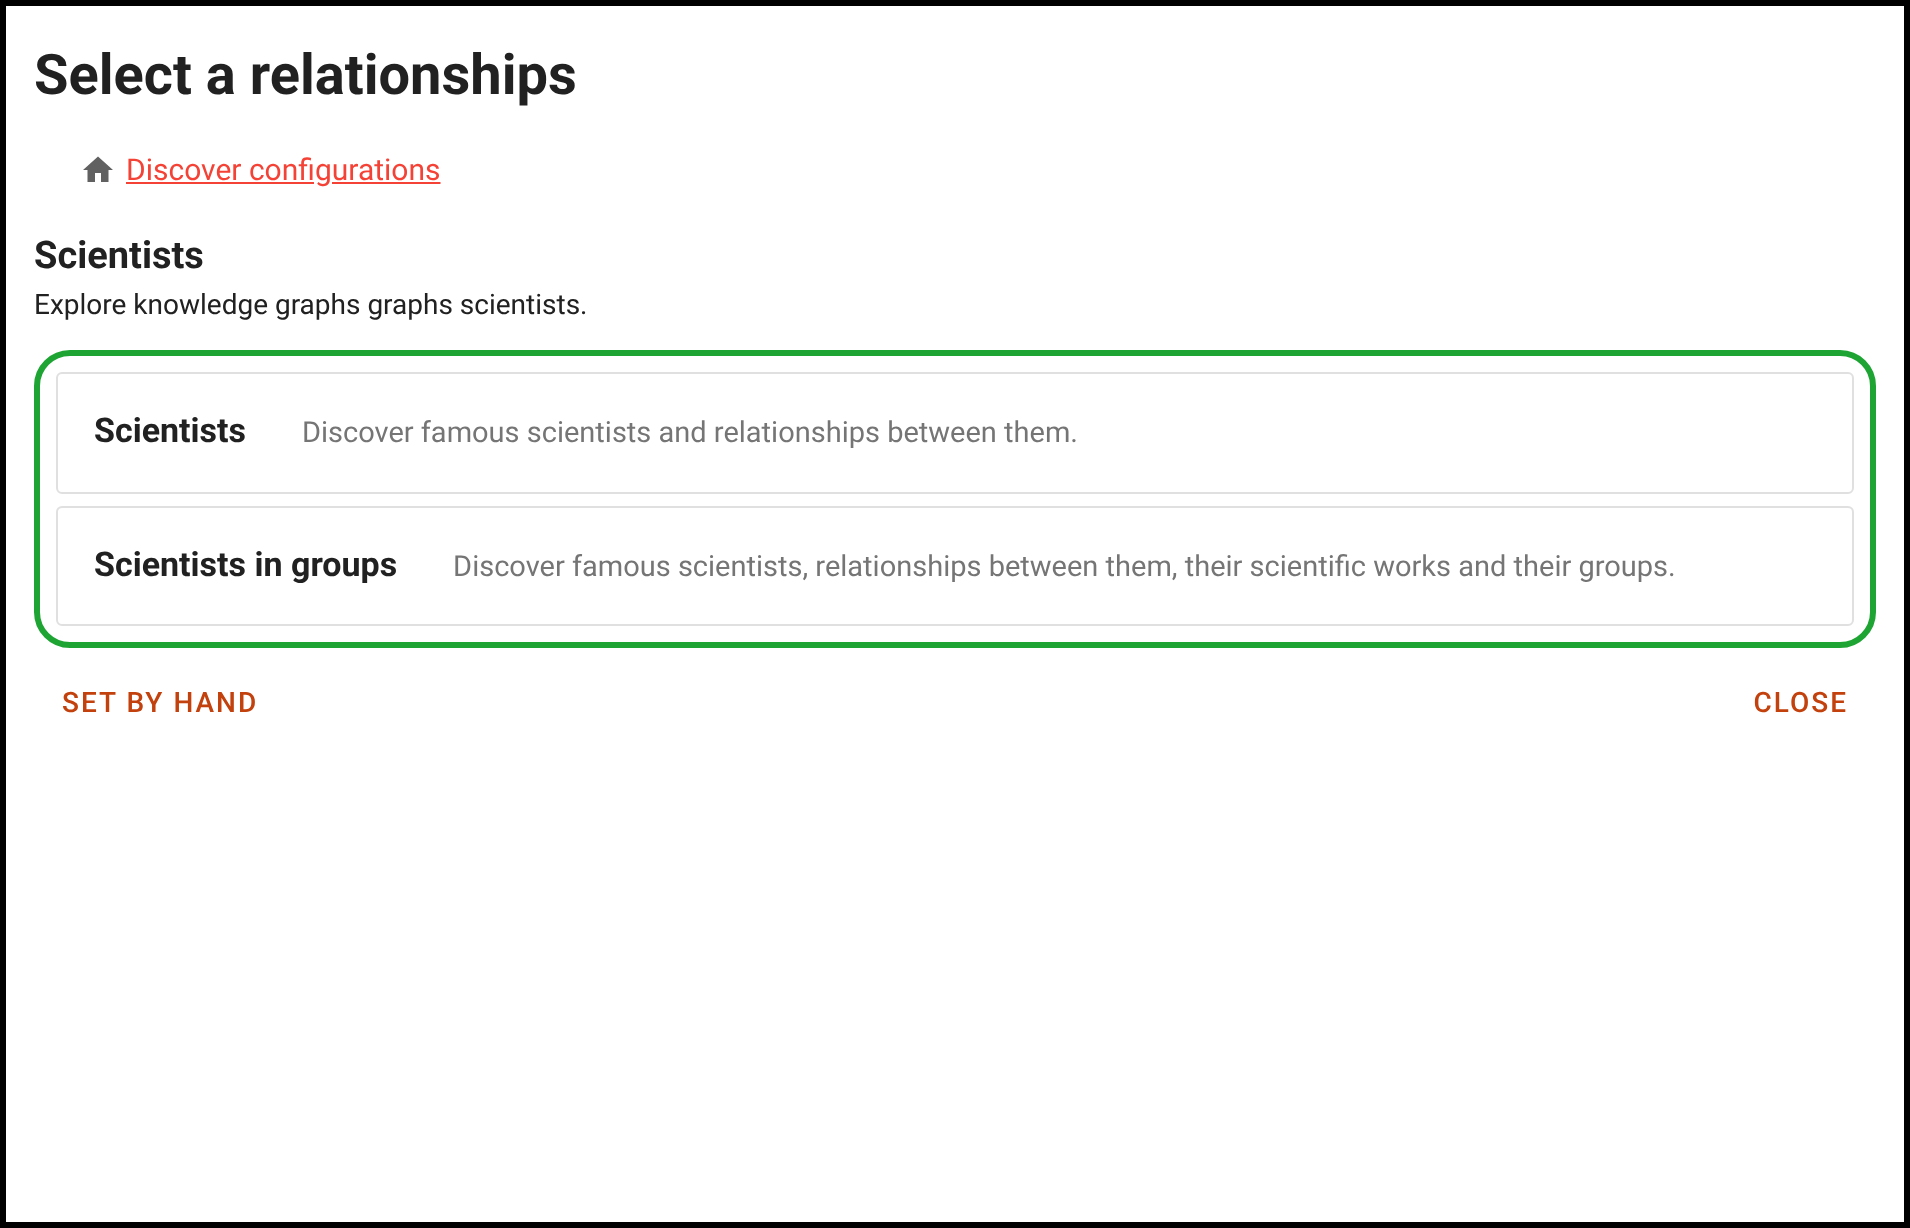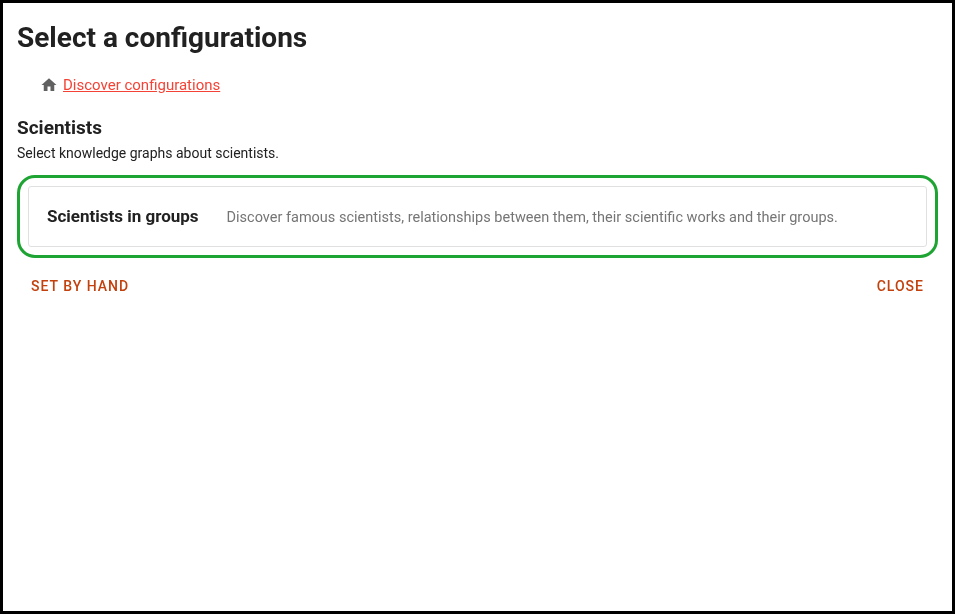--- a/index.html
+++ b/index.html
@@ -98,33 +98,37 @@
     .action-button + .action-button {
       margin-left: 18px;
     }
     .spacer {
       flex: 1;
     }
   </style>
 </head>
 <body>
 
-<h1 class="dialog-title">Select a configurations</h1>
+<h1 class="dialog-title">Select a relationships</h1>
 
 <div class="breadcrumb">
   <svg class="home-icon" viewBox="0 0 24 24">
     <path d="M10 20v-6h4v6h5v-8h3L12 3 2 12h3v8z"></path>
   </svg>
   <a class="breadcrumb-link">Discover configurations</a>
 </div>
 
 <h2 class="section-title">Scientists</h2>
-<p class="section-description">Select knowledge graphs about scientists.</p>
+<p class="section-description">Explore knowledge graphs graphs scientists.</p>
 
 <div class="config-frame">
+  <div class="config-item">
+    <span class="config-item-title">Scientists</span>
+    <span class="config-item-desc">Discover famous scientists and relationships between them.</span>
+  </div>
   <div class="config-item">
     <span class="config-item-title">Scientists in groups</span>
     <span class="config-item-desc">Discover famous scientists, relationships between them, their scientific works and their groups.</span>
   </div>
 </div>
 
 <div class="actions">
   <button class="action-button">SET BY HAND</button>
   <div class="spacer"></div>
   <button class="action-button">CLOSE</button>

